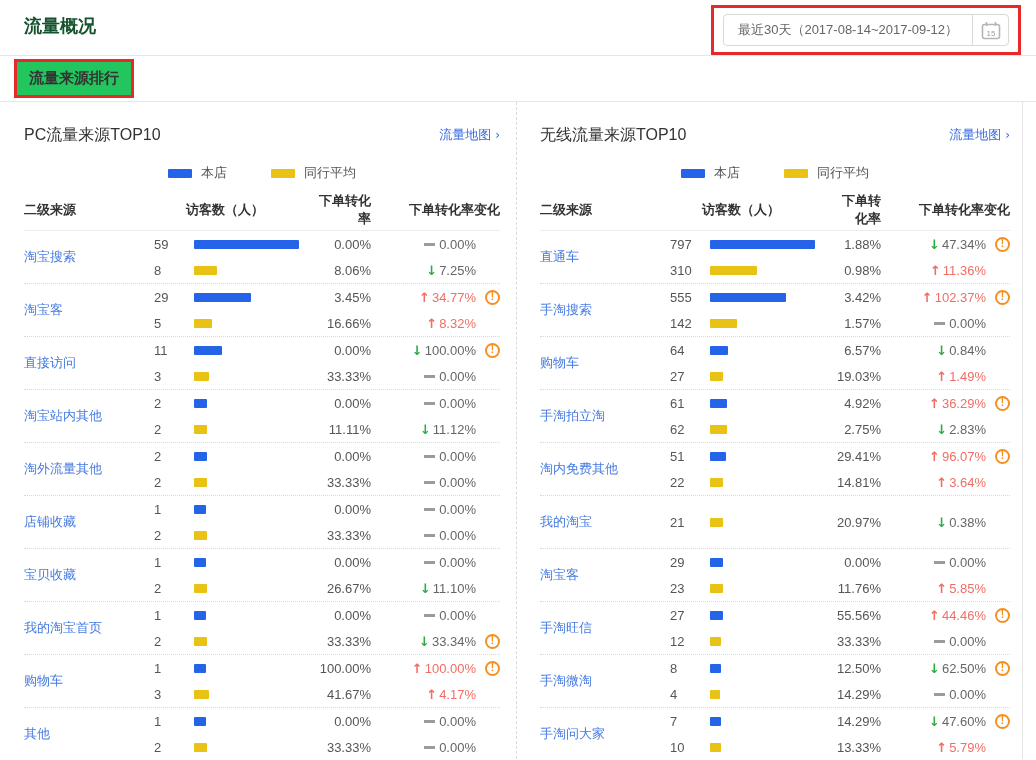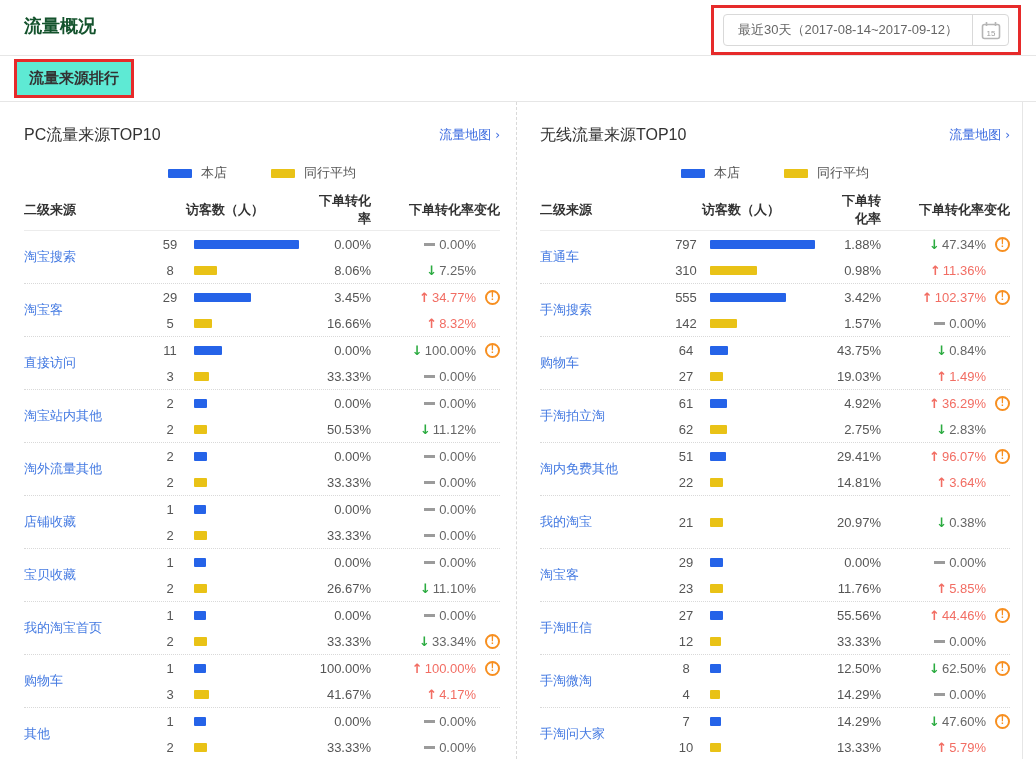--- a/index.html
+++ b/index.html
@@ -15,21 +15,21 @@
   
   .top-header{position:relative;height:56px;border-bottom:1px solid var(--border);padding:0 24px;}
   .page-title{position:absolute;left:24px;top:14px;font-size:18px;font-weight:bold;color:#14532d;}
   .date-annotation{position:absolute;right:15px;top:5px;border:3px solid var(--ann);padding:6px 9px;background:#fff;}
   .date-control{display:flex;align-items:stretch;border:1px solid #d9d9d9;border-radius:4px;height:32px;background:#fff;}
   .date-text{display:flex;align-items:center;padding:0 14px;color:#666;font-size:13px;cursor:pointer;}
   .date-cal{display:flex;align-items:center;justify-content:center;width:36px;border-left:1px solid #d9d9d9;cursor:pointer;}
 
   
   .section-bar{position:relative;height:46px;border-bottom:1px solid var(--border);}
-  .section-annotation{position:absolute;left:14px;top:3px;border:3px solid var(--ann);padding:7px 12px;background:#5eead4;}
+  .section-annotation{position:absolute;left:14px;top:3px;border:3px solid var(--ann);padding:7px 12px;background:#22c55e;}
   .section-title{font-size:15px;font-weight:bold;color:#333;}
 
   
   .content{position:relative;height:657px;padding-left:28px;}
   .v-dash{position:absolute;left:516px;top:0;bottom:0;width:0;border-left:1px dashed var(--dotted);}
   .v-solid{position:absolute;left:1022px;top:0;bottom:0;width:0;border-left:1px solid var(--border);}
   .panel{position:absolute;top:0;height:657px;padding-top:20px;overflow:hidden;}
   .panel.pc{left:24px;width:476px;}
   .panel.wireless{left:540px;width:470px;}
 
@@ -45,21 +45,21 @@
 
   .col-head{display:flex;margin-top:16px;height:24px;align-items:center;font-weight:bold;color:var(--head);}
   .ch1{width:130px;} .ch2{width:160px;padding-left:32px;} .ch3{flex:1;text-align:right;} .ch4{width:129px;text-align:right;}
 
   .rows{margin-top:8px;border-top:1px solid #ececec;}
   .group{display:flex;height:53px;border-bottom:1px dotted var(--dotted);align-items:stretch;}
   .label-col{width:130px;display:flex;align-items:center;}
   .row-label{color:var(--label);cursor:pointer;}
   .lines{flex:1;display:flex;flex-direction:column;justify-content:center;}
   .line{display:flex;align-items:center;height:26px;}
-  .num{width:32px;text-align:center;color:#555;}
+  .num{width:32px;text-align:left;color:#555;}
   .bar-cell{width:128px;padding-left:8px;}
   .bar{height:9px;border-radius:1px;}
   .bar.own{background:var(--bar-own);} .bar.peer{background:var(--bar-peer);}
   .rate{flex:1;text-align:right;color:#555;}
   .change{width:105px;text-align:right;white-space:nowrap;}
   .change .arrow{font-weight:bold;margin-right:2px;font-family:"DejaVu Sans",sans-serif;}
   .change.up{color:var(--up);} .change.up .arrow{color:var(--up);}
   .change.down .arrow{color:var(--down);}
   .change.down,.change.flat{color:#666;}
   .dash{display:inline-block;width:11px;height:3px;background:var(--flat);vertical-align:middle;margin-right:4px;position:relative;top:-1px;}
@@ -212,21 +212,21 @@
                 </span>
                 <span class="rate">0.00%</span>
                 <span class="change flat"><span class="dash"></span>0.00%</span>
                 <span class="warn-cell"></span>
               </div>
               <div class="line">
                 <span class="num">2</span>
                 <span class="bar-cell">
                   <span class="bar peer" style="display: block; width: 13px;"></span>
                 </span>
-                <span class="rate">50.53%</span>
+                <span class="rate">11.11%</span>
                 <span class="change down"><span class="arrow">↓</span>11.12%</span>
                 <span class="warn-cell"></span>
               </div>
             </div>
           </div>
           <div class="group">
             <div class="label-col">
               <a class="row-label">淘外流量其他</a>
             </div>
             <div class="lines">
@@ -461,21 +461,21 @@
           <div class="group">
             <div class="label-col">
               <a class="row-label">购物车</a>
             </div>
             <div class="lines">
               <div class="line">
                 <span class="num">64</span>
                 <span class="bar-cell">
                   <span class="bar own" style="display: block; width: 18px;"></span>
                 </span>
-                <span class="rate">43.75%</span>
+                <span class="rate">6.57%</span>
                 <span class="change down"><span class="arrow">↓</span>0.84%</span>
                 <span class="warn-cell"></span>
               </div>
               <div class="line">
                 <span class="num">27</span>
                 <span class="bar-cell">
                   <span class="bar peer" style="display: block; width: 13px;"></span>
                 </span>
                 <span class="rate">19.03%</span>
                 <span class="change up"><span class="arrow">↑</span>1.49%</span>

